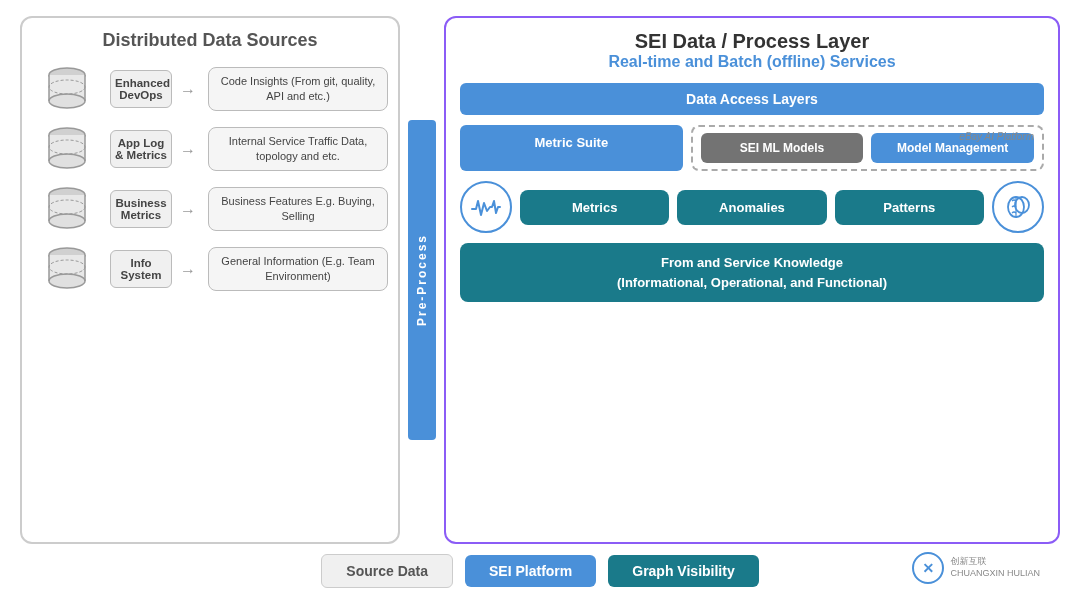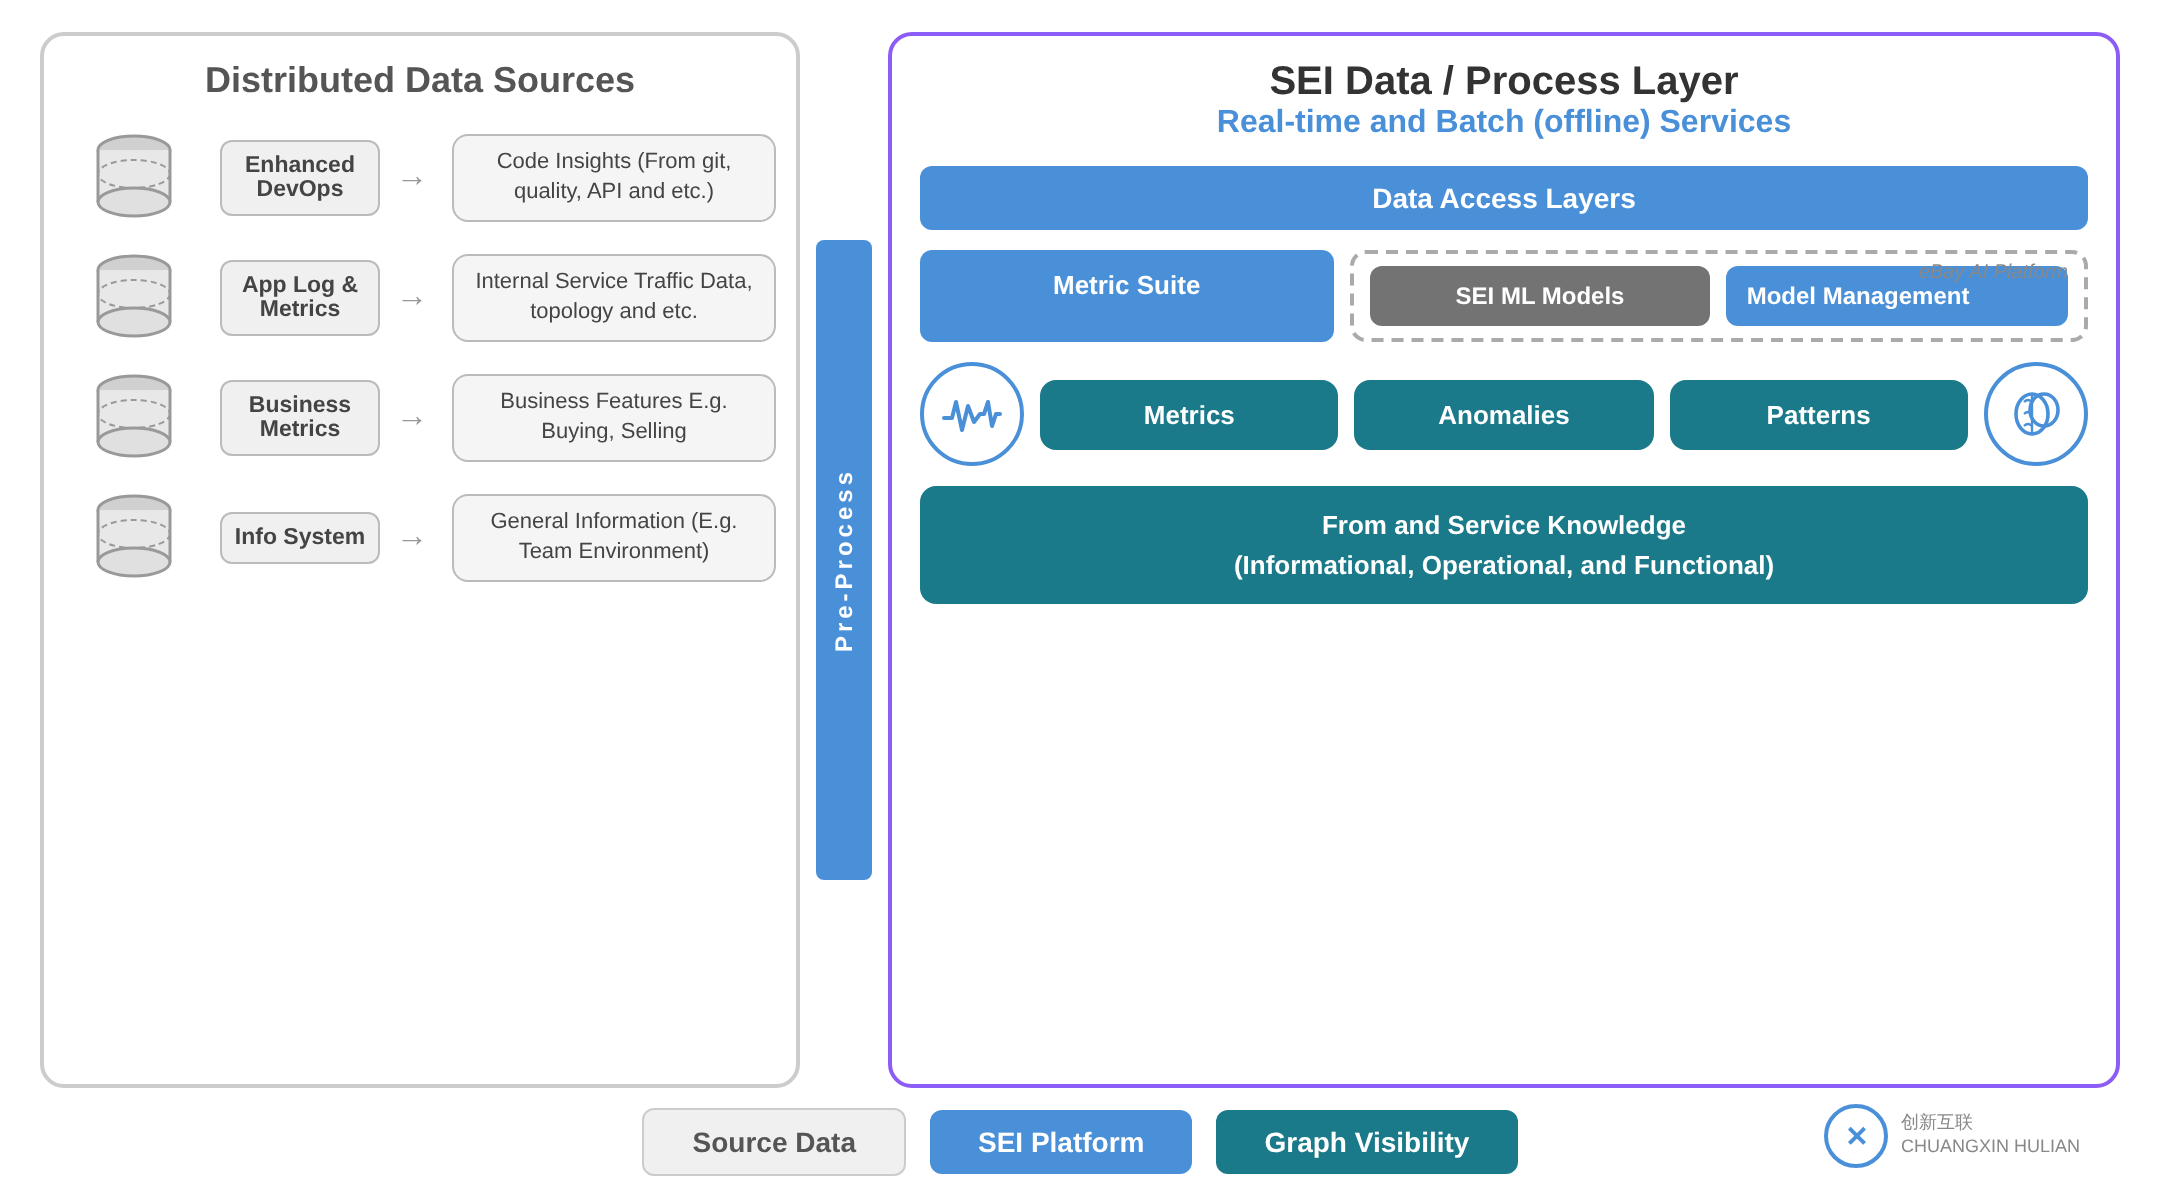--- a/index.html
+++ b/index.html
@@ -50,21 +50,21 @@
     .db-icon {
       width: 70px;
       height: 48px;
       flex-shrink: 0;
       display: flex;
       align-items: center;
       justify-content: center;
     }
 
     .source-label {
-      width: 80px;
+      width: 62px;
       background: #f0f0f0;
       border: 1.5px solid #bbb;
       border-radius: 6px;
       font-size: 11.5px;
       font-weight: bold;
       color: #444;
       text-align: center;
       padding: 6px 4px;
       flex-shrink: 0;
     }
@@ -175,21 +175,21 @@
       margin-bottom: 10px;
       align-items: stretch;
     }
 
     .metric-suite-box {
       background: #4a90d9;
       border-radius: 6px;
       color: #fff;
       font-size: 13px;
       font-weight: bold;
-      padding: 10px 16px;
+      padding: 10px 28px;
       text-align: center;
       flex: 1;
     }
 
     .ai-platform-section {
       flex: 2;
       border: 2px dashed #aaa;
       border-radius: 8px;
       padding: 6px 8px;
       position: relative;
@@ -221,21 +221,21 @@
       flex: 1;
     }
 
     .model-mgmt-box {
       background: #4a90d9;
       border-radius: 6px;
       color: #fff;
       font-size: 12px;
       font-weight: bold;
       padding: 8px 10px;
-      text-align: left;
+      text-align: center;
       flex: 1;
     }
 
     
     .map-section {
       display: flex;
       gap: 8px;
       margin-bottom: 10px;
       align-items: center;
     }

